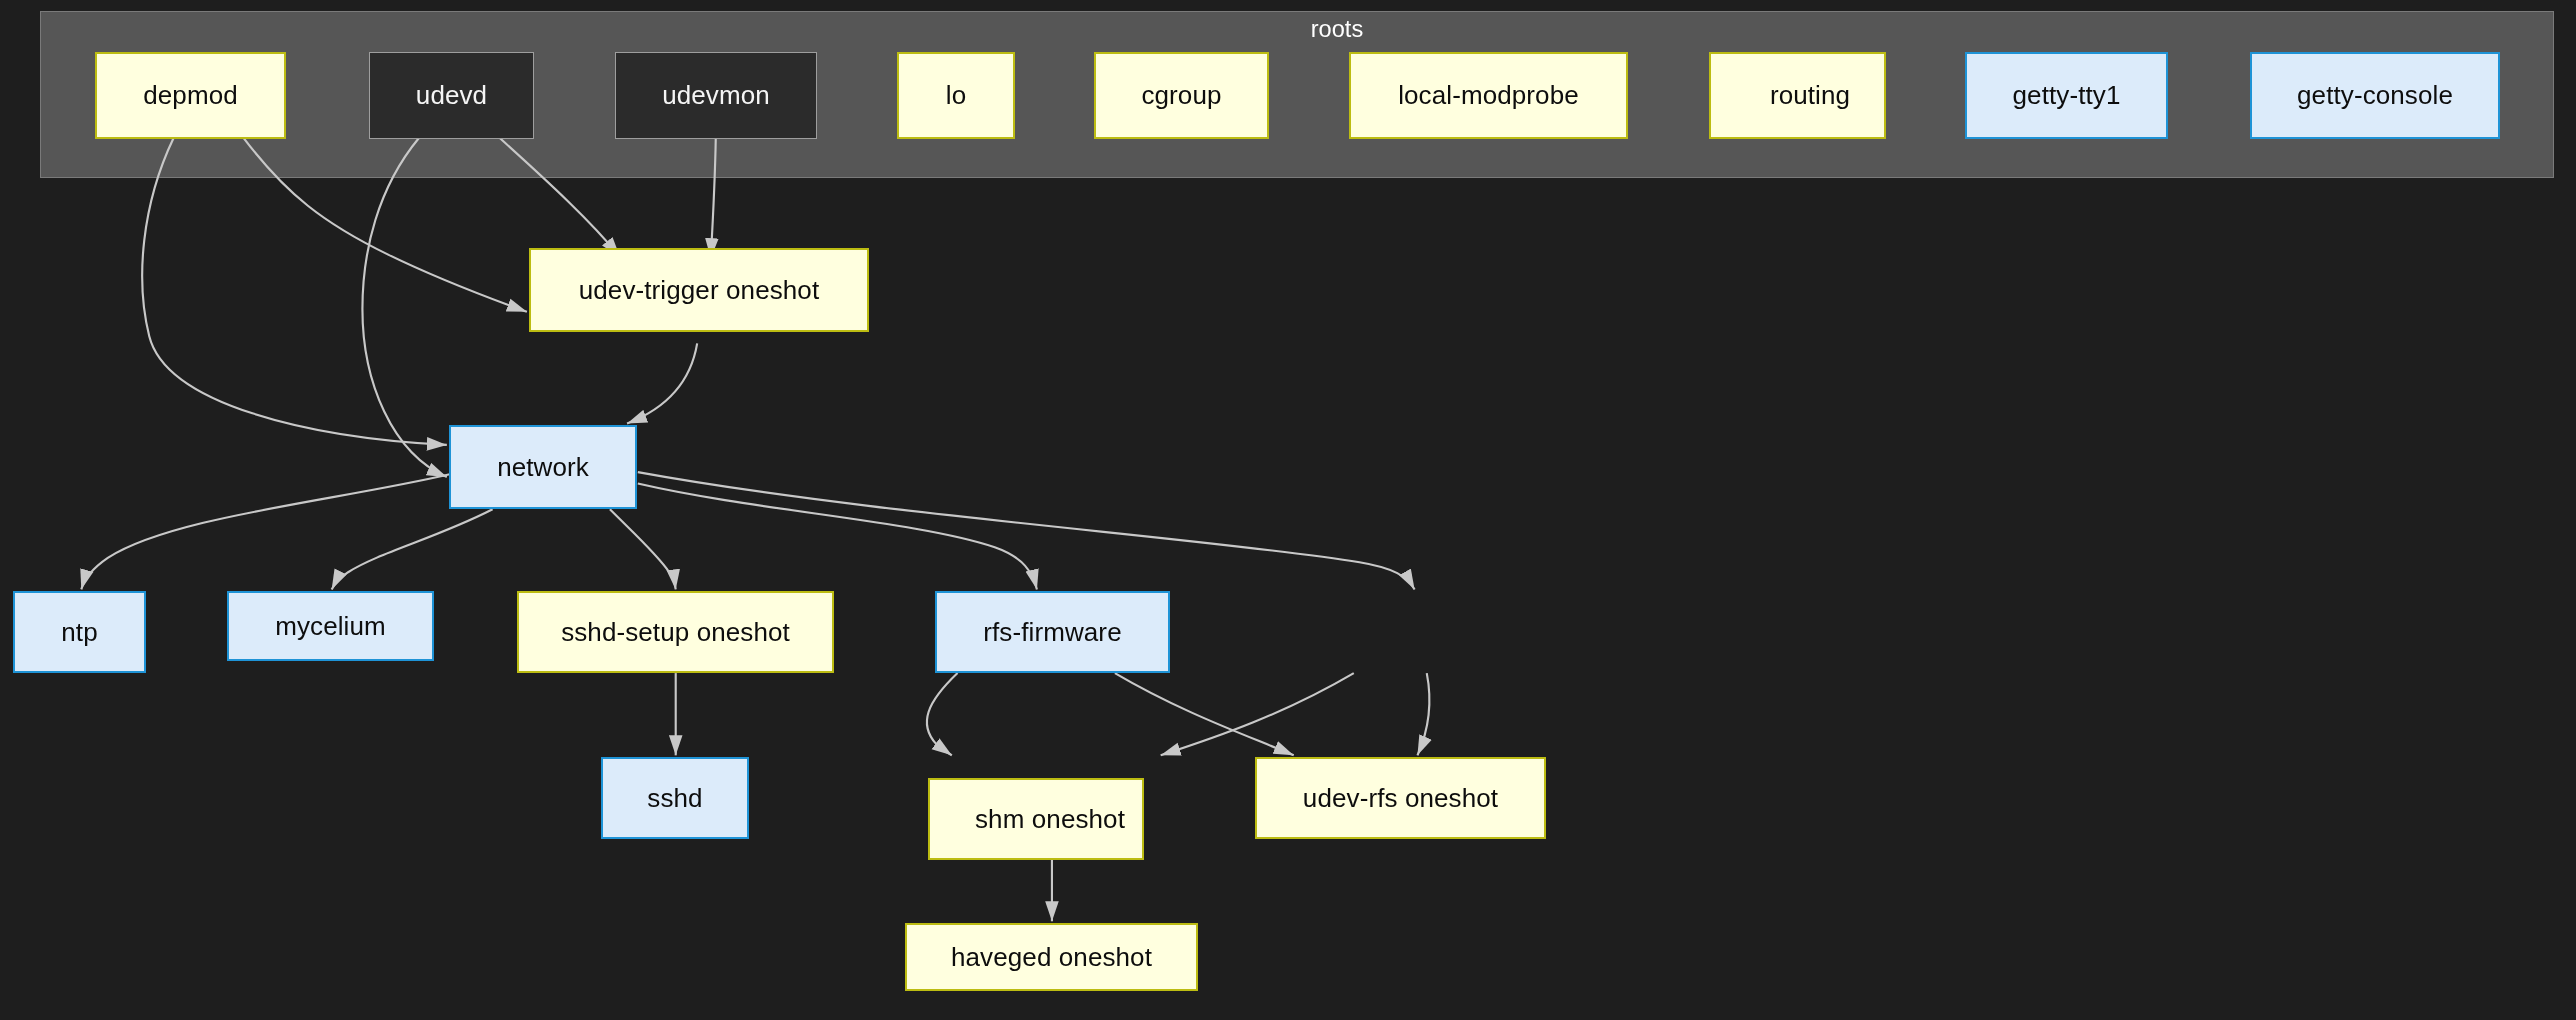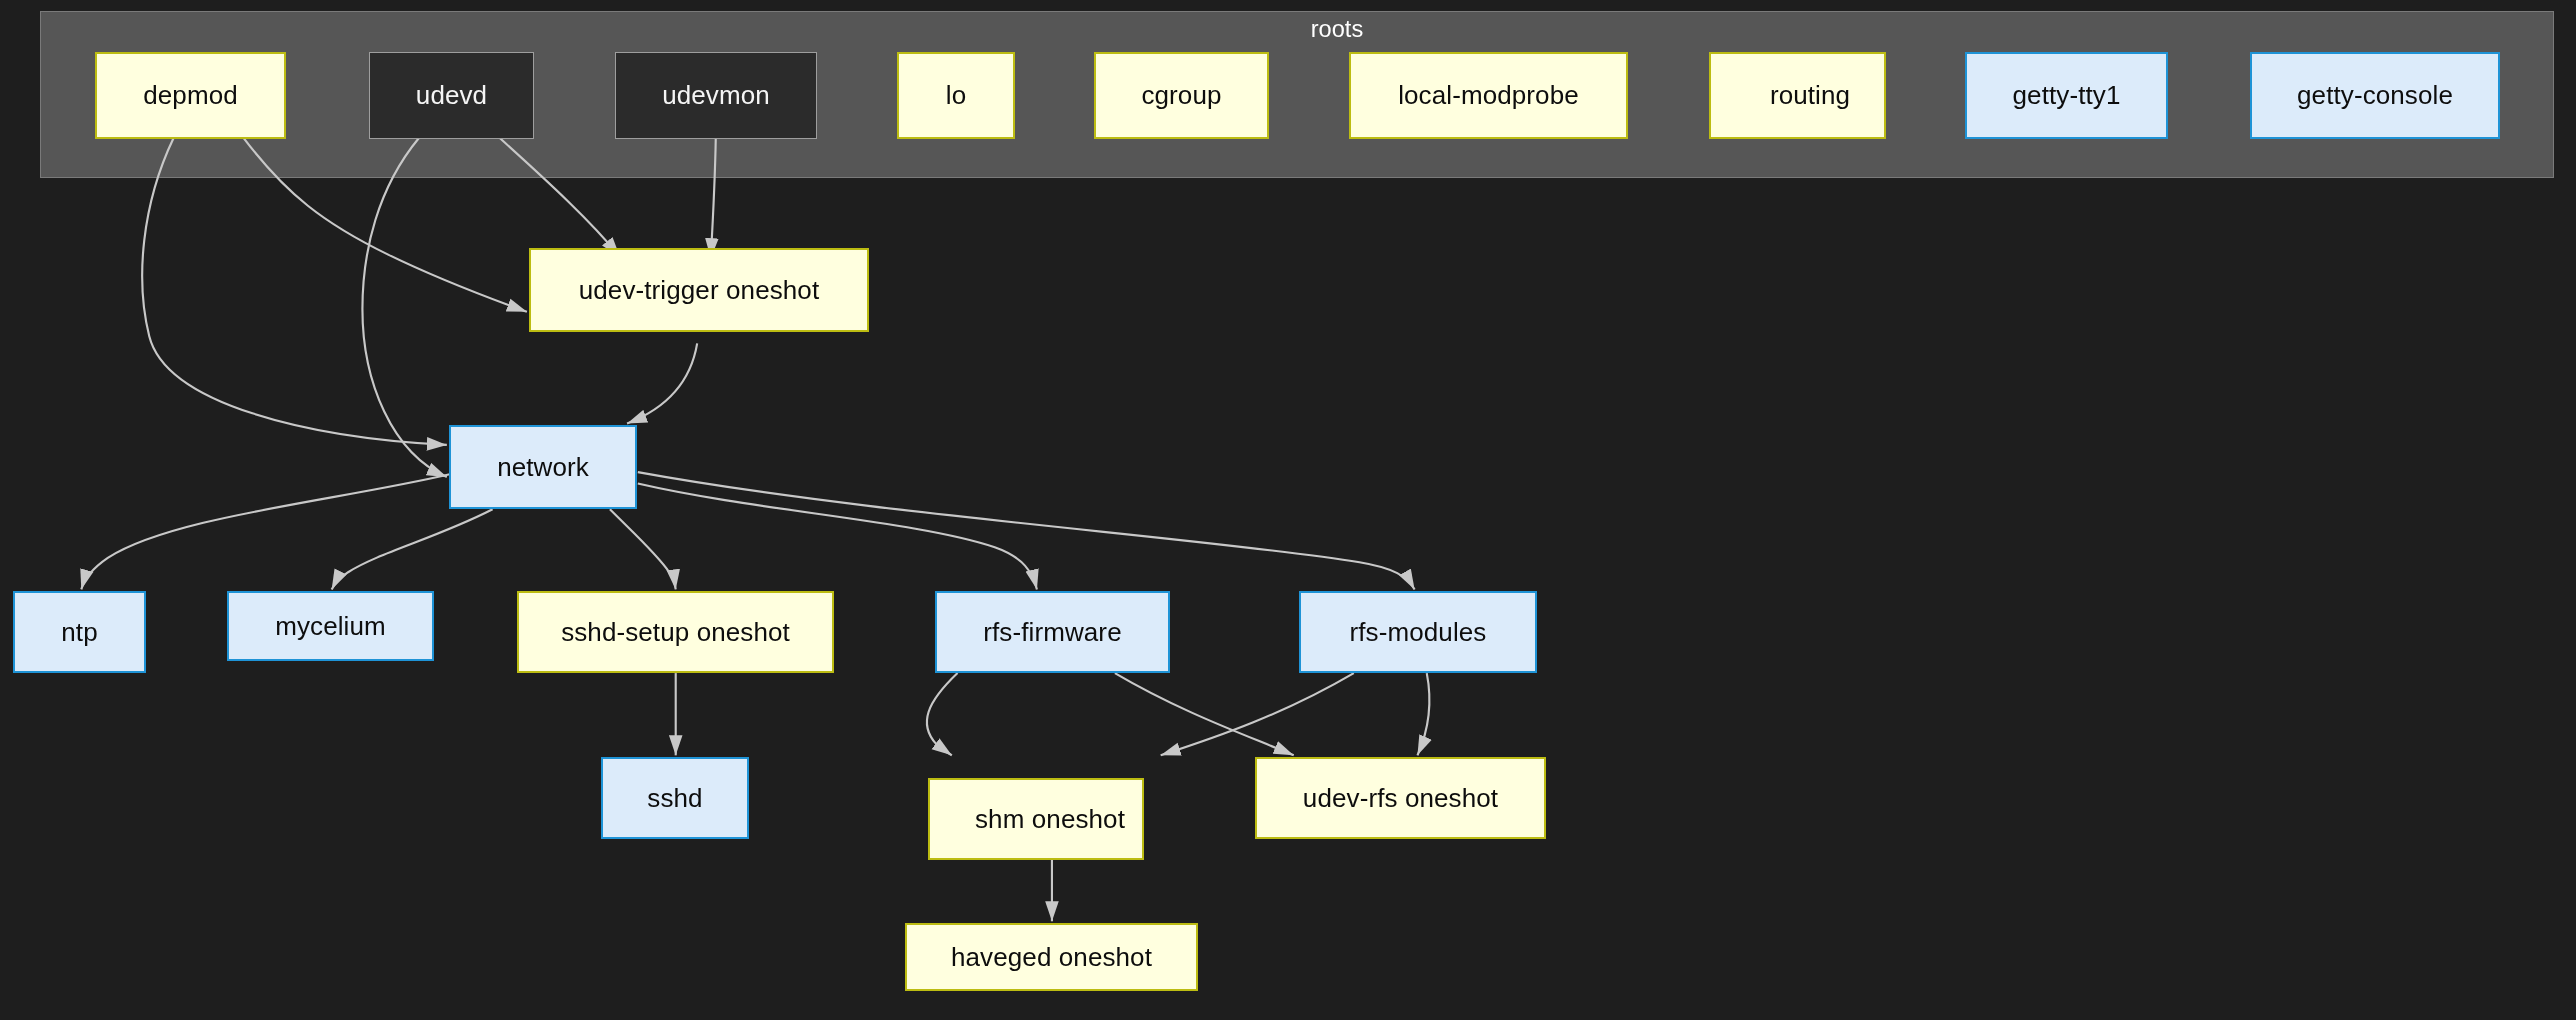--- a/index.html
+++ b/index.html
@@ -74,20 +74,19 @@
       <div class="node" style="left: 1349px; top: 52px; width: 279px; height: 87px; background: rgb(255, 255, 223); border: 2.1px solid rgb(188, 188, 18); color: rgb(13, 13, 13);">local-modprobe</div>
       <div class="node" style="left: 1709px; top: 52px; width: 177px; height: 87px; background: rgb(255, 255, 223); border: 2.1px solid rgb(188, 188, 18); color: rgb(13, 13, 13); padding-left: 25px;">routing</div>
       <div class="node" style="left: 1965px; top: 52px; width: 203px; height: 87px; background: rgb(220, 235, 250); border: 2.1px solid rgb(30, 147, 214); color: rgb(13, 13, 13);">getty-tty1</div>
       <div class="node" style="left: 2250px; top: 52px; width: 250px; height: 87px; background: rgb(220, 235, 250); border: 2.1px solid rgb(30, 147, 214); color: rgb(13, 13, 13);">getty-console</div>
       <div class="node" style="left: 529px; top: 248px; width: 340px; height: 84px; background: rgb(255, 255, 223); border: 2.1px solid rgb(188, 188, 18); color: rgb(13, 13, 13);">udev-trigger oneshot</div>
       <div class="node" style="left: 449px; top: 425px; width: 188px; height: 84px; background: rgb(220, 235, 250); border: 2.1px solid rgb(30, 147, 214); color: rgb(13, 13, 13);">network</div>
       <div class="node" style="left: 13px; top: 591px; width: 133px; height: 82px; background: rgb(220, 235, 250); border: 2.1px solid rgb(30, 147, 214); color: rgb(13, 13, 13);">ntp</div>
       <div class="node" style="left: 227px; top: 591px; width: 207px; height: 70px; background: rgb(220, 235, 250); border: 2.1px solid rgb(30, 147, 214); color: rgb(13, 13, 13);">mycelium</div>
       <div class="node" style="left: 517px; top: 591px; width: 317px; height: 82px; background: rgb(255, 255, 223); border: 2.1px solid rgb(188, 188, 18); color: rgb(13, 13, 13);">sshd-setup oneshot</div>
       <div class="node" style="left: 919px; top: 591px; width: 235px; height: 82px; background: rgb(220, 235, 250); border: 2.1px solid rgb(30, 147, 214); color: rgb(13, 13, 13); margin-left: 16px;">rfs-firmware</div>
-      <div class="node" style="left: 1299px; top: 591px; width: 238px; height: 82px; background: rgb(220, 235, 250); border: 2.1px solid rgb(30, 147, 214); color: rgb(13, 13, 13);">rfs-modules</div>
       <div class="node" style="left: 601px; top: 757px; width: 148px; height: 82px; background: rgb(220, 235, 250); border: 2.1px solid rgb(30, 147, 214); color: rgb(13, 13, 13);">sshd</div>
       <div class="node" style="left: 928px; top: 778px; width: 216px; height: 82px; background: rgb(255, 255, 223); border: 2.1px solid rgb(188, 188, 18); color: rgb(13, 13, 13); padding-left: 28px;">shm oneshot</div>
       <div class="node" style="left: 1255px; top: 757px; width: 291px; height: 82px; background: rgb(255, 255, 223); border: 2.1px solid rgb(188, 188, 18); color: rgb(13, 13, 13);">udev-rfs oneshot</div>
       <div class="node" style="left: 905px; top: 923px; width: 293px; height: 68px; background: rgb(255, 255, 223); border: 2.1px solid rgb(188, 188, 18); color: rgb(13, 13, 13);">haveged oneshot</div>
     </div>
 </div>
 
 
 </body></html>

